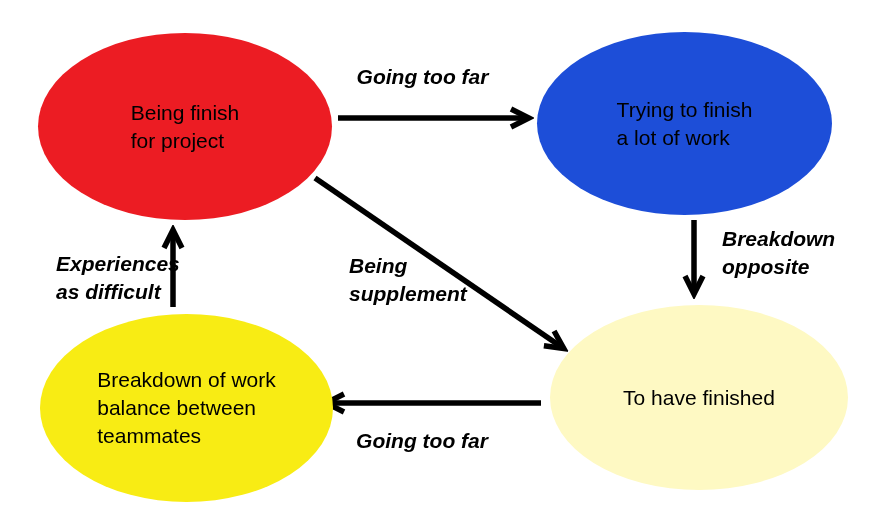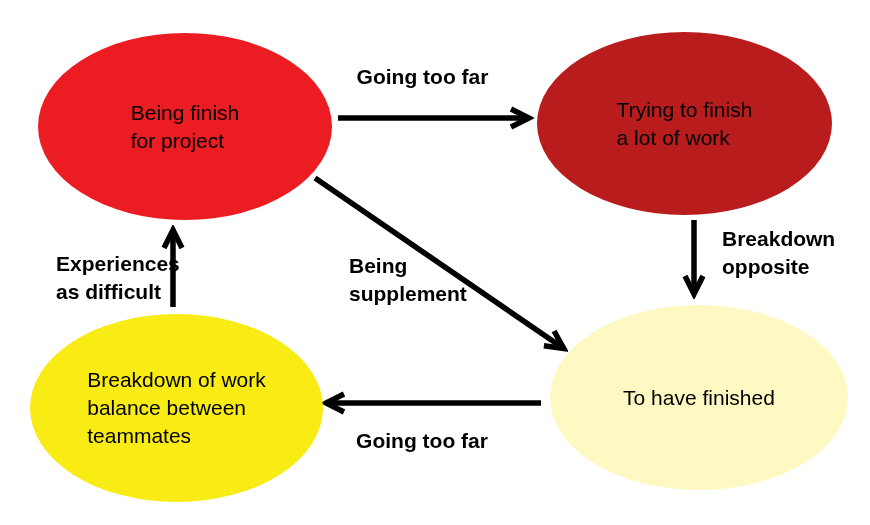--- a/index.html
+++ b/index.html
@@ -33,26 +33,27 @@
   .node-text {
     font-size: 21px;
     line-height: 28px;
     font-weight: 400;
     text-align: left;
     color: #000000;
     white-space: nowrap;
   }
   .node-excited   { left: 38px;  top: 33px;  width: 294px; height: 187px; }
   .node-trying    { left: 537px; top: 32px;  width: 295px; height: 183px; }
-  .node-breakdown { left: 30px;  top: 314px; width: 293px; height: 188px; }
+  .node-breakdown { left: 40px;  top: 314px; width: 293px; height: 188px; }
   .node-finished  { left: 550px; top: 305px; width: 298px; height: 185px; }
   .edge-label {
     position: absolute;
     font-size: 21px;
     line-height: 28px;
+    font-style: italic;
     font-weight: 600;
     color: #000000;
     white-space: nowrap;
   }
   .label-going-top    { left: 350px; top: 63px;  width: 145px; text-align: center; }
   .label-positive     { left: 722px; top: 225px; }
   .label-good         { left: 349px; top: 252px; }
   .label-going-bottom { left: 352px; top: 427px; width: 140px; text-align: center; }
   .label-experiences  { left: 56px;  top: 250px; }
 </style>
@@ -74,21 +75,21 @@
     <path d="M173,307 L173,231" stroke="#000000" stroke-width="5.5" fill="none" marker-end="url(#ah)"></path>
   </svg>
 
   <div class="node node-excited" style="background: rgb(236, 28, 35);">
     <div class="node-text">
       <div>Being finish</div>
       <div>for project</div>
     </div>
   </div>
 
-  <div class="node node-trying" style="background: #b91c1c;">
+  <div class="node node-trying" style="background: #1d4ed8;">
     <div class="node-text">
       <div>Trying to finish</div>
       <div>a lot of work</div>
     </div>
   </div>
 
   <div class="node node-finished" style="background: #fef9c3;">
     <div class="node-text">
       <div>To have finished</div>
     </div>

